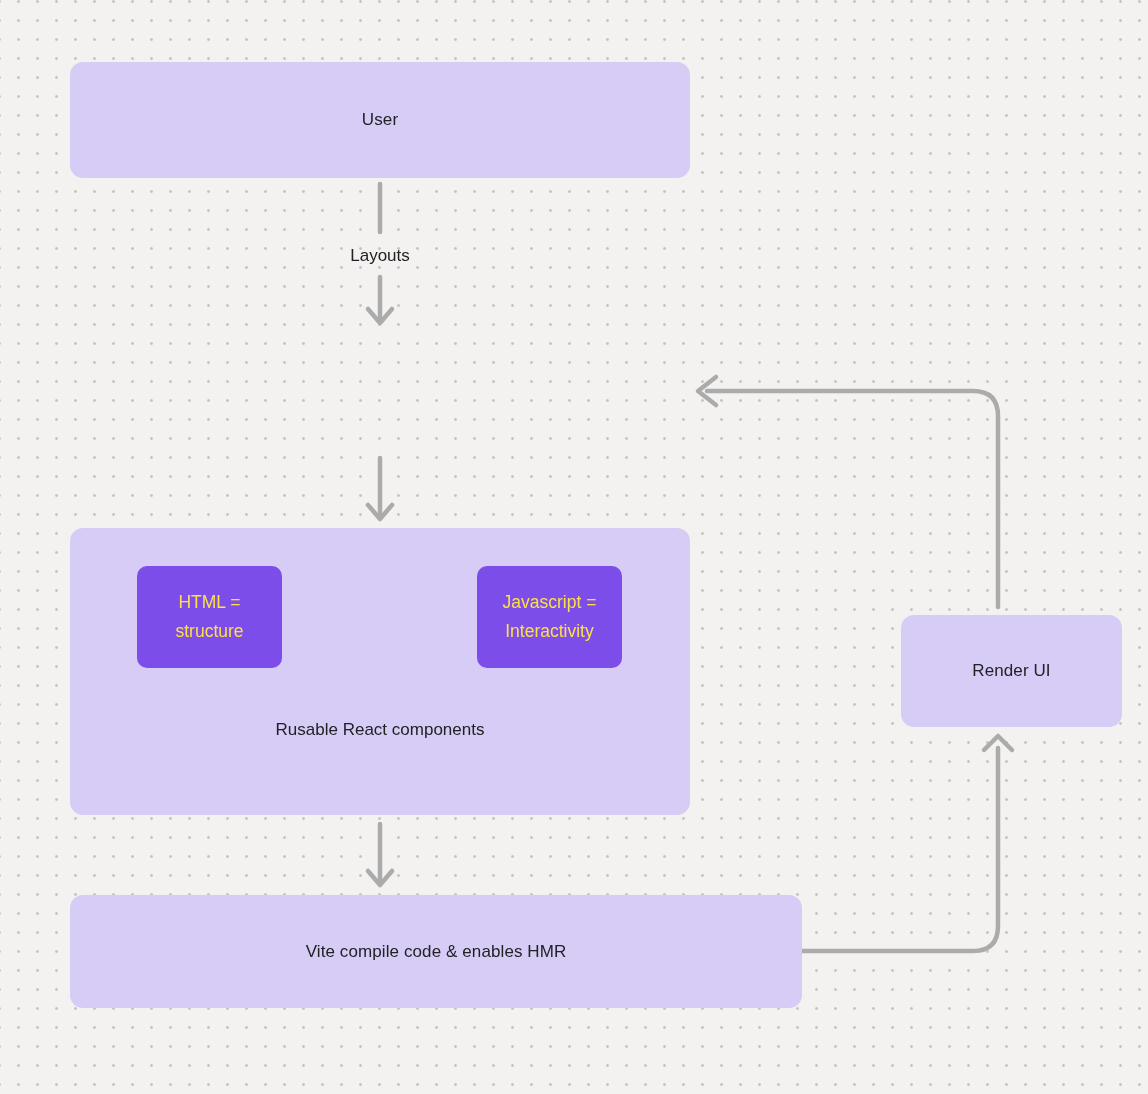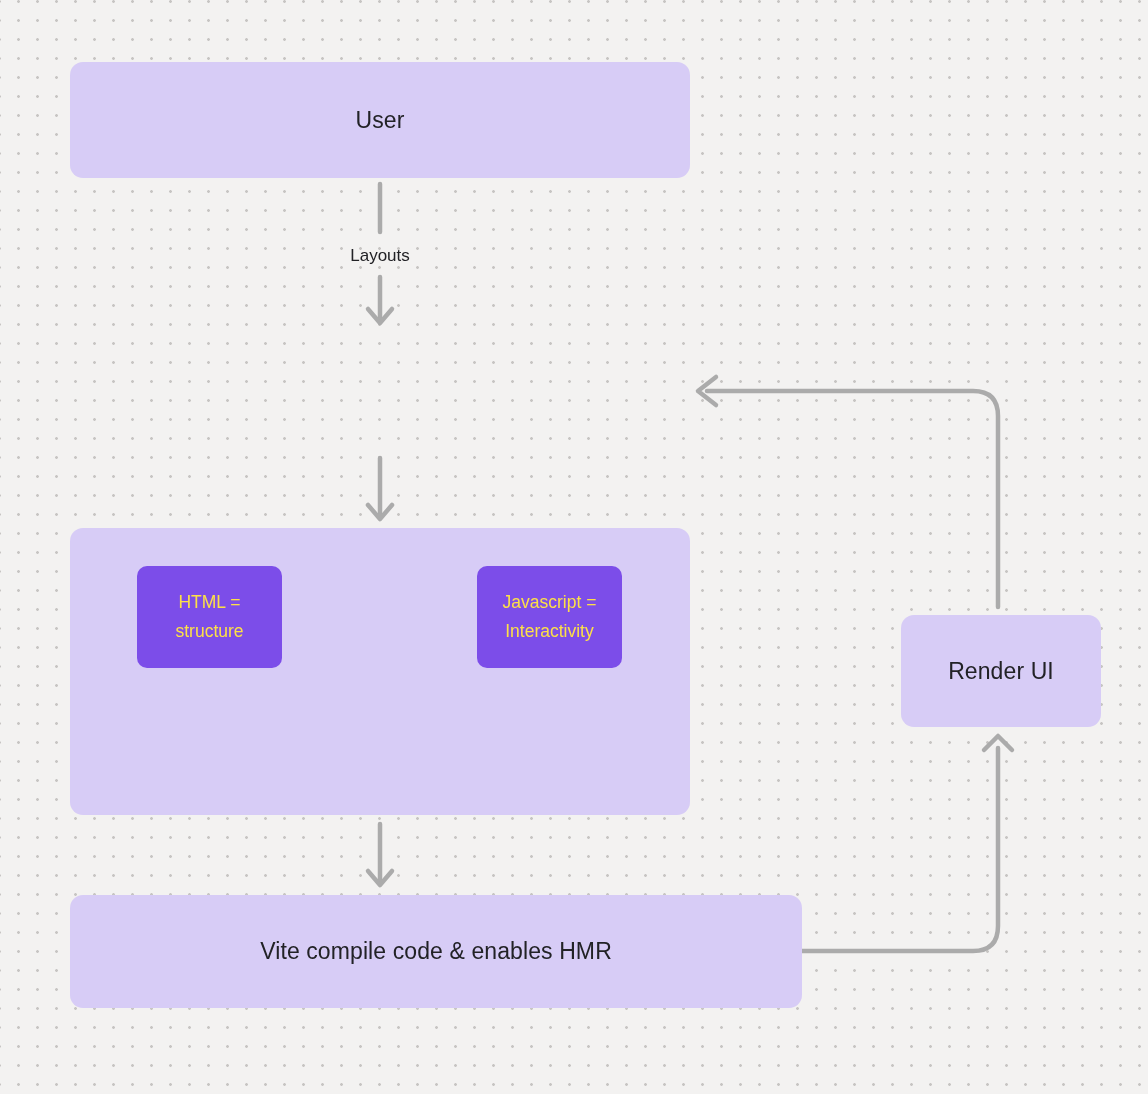--- a/index.html
+++ b/index.html
@@ -16,28 +16,28 @@
     font-family: "Liberation Sans", sans-serif;
     color: #222226;
   }
   .node {
     position: absolute;
     background: #d7ccf6;
     border-radius: 13px;
     display: flex;
     align-items: center;
     justify-content: center;
-    font-size: 23px;
+    font-size: 17px;
     letter-spacing: 0.1px;
   }
   .node-user          { left: 70px;  top: 62px;  width: 620px; height: 116px; }
   .node-web           { left: 70px;  top: 335px; width: 620px; height: 112px; }
   .node-container     { left: 70px;  top: 528px; width: 620px; height: 287px; }
   .node-vite          { left: 70px;  top: 895px; width: 732px; height: 113px; }
-  .node-render        { left: 901px; top: 615px; width: 200px; height: 112px; }
+  .node-render        { left: 901px; top: 615px; width: 221px; height: 112px; }
   .chip {
     position: absolute;
     top: 566px;
     width: 145px;
     height: 102px;
     background: #7c4de9;
     border-radius: 10px;
     color: #fde047;
     display: flex;
     align-items: center;
@@ -120,20 +120,21 @@
 
   <div class="chip chip-html">
     <span>HTML =
 structure</span>
   </div>
   <div class="chip chip-js">
     <span>Javascript =
 Interactivity</span>
   </div>
 
+  <div class="container-caption">Rusable React components</div>
 
   <div class="node node-vite">
     <span>Vite compile code &amp; enables HMR</span>
   </div>
 
   <div class="node node-render">
     <span>Render UI</span>
   </div>
 
 </div>

